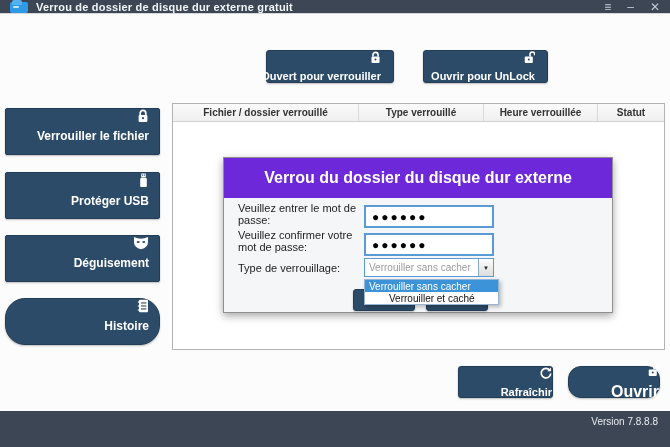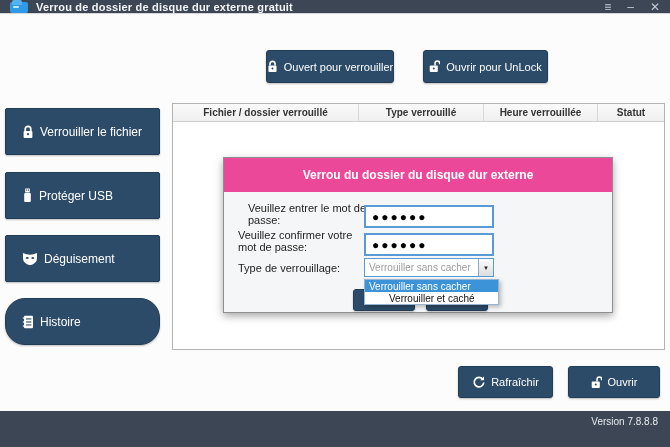--- a/index.html
+++ b/index.html
@@ -12,23 +12,23 @@
               display:flex; align-items:center; padding:0 10px; border-bottom:1px solid #d7d7d7; }
   .app-icon { width:18px; height:14px; margin-right:8px; position:relative; }
   .app-icon .drive { position:absolute; left:0; top:2px; width:18px; height:11px; background:#2e9be6; border-radius:2px; }
   .app-icon .drive-top { position:absolute; left:2px; top:0; width:10px; height:5px; background:#55b1ef; border-radius:2px 2px 0 0; }
   .app-icon .drive-dot { position:absolute; left:3px; top:6px; width:6px; height:2px; background:#bfe3fa; border-radius:1px; }
   .titlebar-text { color:#f2f4f7; font-size:11px; font-weight:bold; letter-spacing:.2px; }
   .win-controls { margin-left:auto; display:flex; align-items:center; gap:16px; color:#c3c9d2; font-size:12px; }
   .win-btn { cursor:default; line-height:1; }
 
   
-  .btn-blue { position:absolute; background:#2c4b68; color:#ffffff; font-weight:normal;
-              border:1px solid #223d56; border-radius:3px; display:flex; align-items:center;
-              justify-content:center; gap:6px; white-space:nowrap; box-shadow:0 1px 2px rgba(0,0,0,.25); }
+  .btn-blue { position:absolute; background:#2c4b68; color:#ffffff; font-weight:bold;
+              border:1px solid #223d56; border-radius:3px; display:flex; align-items:flex-end;
+              justify-content:center; gap:6px; white-space:nowrap; box-shadow:0 1px 2px rgba(0,0,0,.25);flex-direction:column; }
   .toolbar-btn { height:33px; top:50px; font-size:11px; padding:0 12px; }
   #btn-lock-top { left:266px; width:128px; }
   #btn-unlock-top { left:423px; width:125px; }
 
   
   .side-btn { left:5px; width:155px; height:47px; font-size:12px; justify-content:flex-start; padding:0 10px 0 16px; border-radius:2px; }
   #side-0 { top:108px; }
   #side-1 { top:172px; }
   #side-2 { top:235px; }
   #side-3 { top:298px;border-radius:20px; }
@@ -38,46 +38,46 @@
                  background:#ffffff; border:1px solid #b3b3b3; }
   .table-header { display:flex; height:18px; background:linear-gradient(#fafafa,#efefef); border-bottom:1px solid #cfcfcf; }
   .th { font-size:10px; font-weight:bold; color:#333; display:flex; align-items:center; justify-content:center;
         border-right:1px solid #d9d9d9; overflow:hidden; }
   .th:last-child { border-right:none; }
   .th-0 { width:186px; } .th-1 { width:125px; } .th-2 { width:114px; } .th-3 { width:66px; }
 
   
   .dialog { position:absolute; left:223px; top:157px; width:390px; height:156px; background:#f5f6f7;
             border:1px solid #8f8f8f; box-shadow:0 3px 8px rgba(0,0,0,.35); }
-  .dialog-header { height:34px; background:#ec4899; color:#ffffff; font-size:12px; font-weight:bold;
+  .dialog-header { height:40px; background:#6d28d9; color:#ffffff; font-size:16px; font-weight:bold;
                    display:flex; align-items:center; justify-content:center; }
   .dlg-label { position:absolute; left:14px; width:122px; font-size:11px; color:#1d1d1d; line-height:1.1; }
   .dlg-input { position:absolute; left:140px; width:130px; height:23px; background:#ffffff;
                border:2px solid #5b9bd5; font-size:12px; font-weight:bold; color:#000;
                display:flex; align-items:center; padding:0 6px; letter-spacing:2px; overflow:hidden; }
-  #lbl-pass { top:44px;margin-left:10px; } #inp-pass { top:47px; }
+  #lbl-pass { top:44px; } #inp-pass { top:47px; }
   #lbl-confirm { top:71px; } #inp-confirm { top:75px; }
   #lbl-type { top:104px; }
   .combo { position:absolute; left:140px; top:100px; width:130px; height:19px; background:#ffffff;
            border:1px solid #5b9bd5; display:flex; align-items:center; }
   .combo-text { flex:1; font-size:10px; color:#9c9c9c; padding:0 4px; white-space:nowrap; overflow:hidden; }
   .combo-arrow { width:15px; height:100%; background:linear-gradient(#fdfdfd,#dcdcdc); border-left:1px solid #8aa9c4;
                  display:flex; align-items:center; justify-content:center; font-size:6px; color:#222; }
   .dlg-footer-btn { height:22px; width:62px; font-size:11px; z-index:1; }
   #btn-fermer { left:129px; top:131px; }
   #btn-action { left:202px; top:131px; }
   .dropdown { position:absolute; left:140px; top:121px; width:135px; background:#ffffff;
               border:1px solid #96b5d2; box-shadow:2px 2px 4px rgba(0,0,0,.25); z-index:2; }
   .dd-item { height:12px; font-size:10px; display:flex; align-items:center; padding:0 4px; white-space:nowrap; overflow:hidden; }
   .dd-item.selected { background:#3d93d8; color:#ffffff; }
   .dd-item.normal { background:#ffffff; color:#111;padding-left:24px; }
 
   
   #btn-refresh { left:458px; top:366px; width:95px; height:32px; font-size:11px; }
-  #btn-open { left:568px; top:366px; width:92px; height:32px; font-size:11px; }
+  #btn-open { left:568px; top:366px; width:92px; height:32px; font-size:16px;border-radius:13px; }
 
   
   .footer { position:absolute; left:0; top:411px; width:670px; height:36px; background:#3d4654;
             display:flex; justify-content:flex-end; padding:5px 12px 0 0; }
   .version { color:#e8ebef; font-size:10px; }
 
   .icon-svg { flex:0 0 auto; display:block; }
 </style>
 </head>
 <body>

